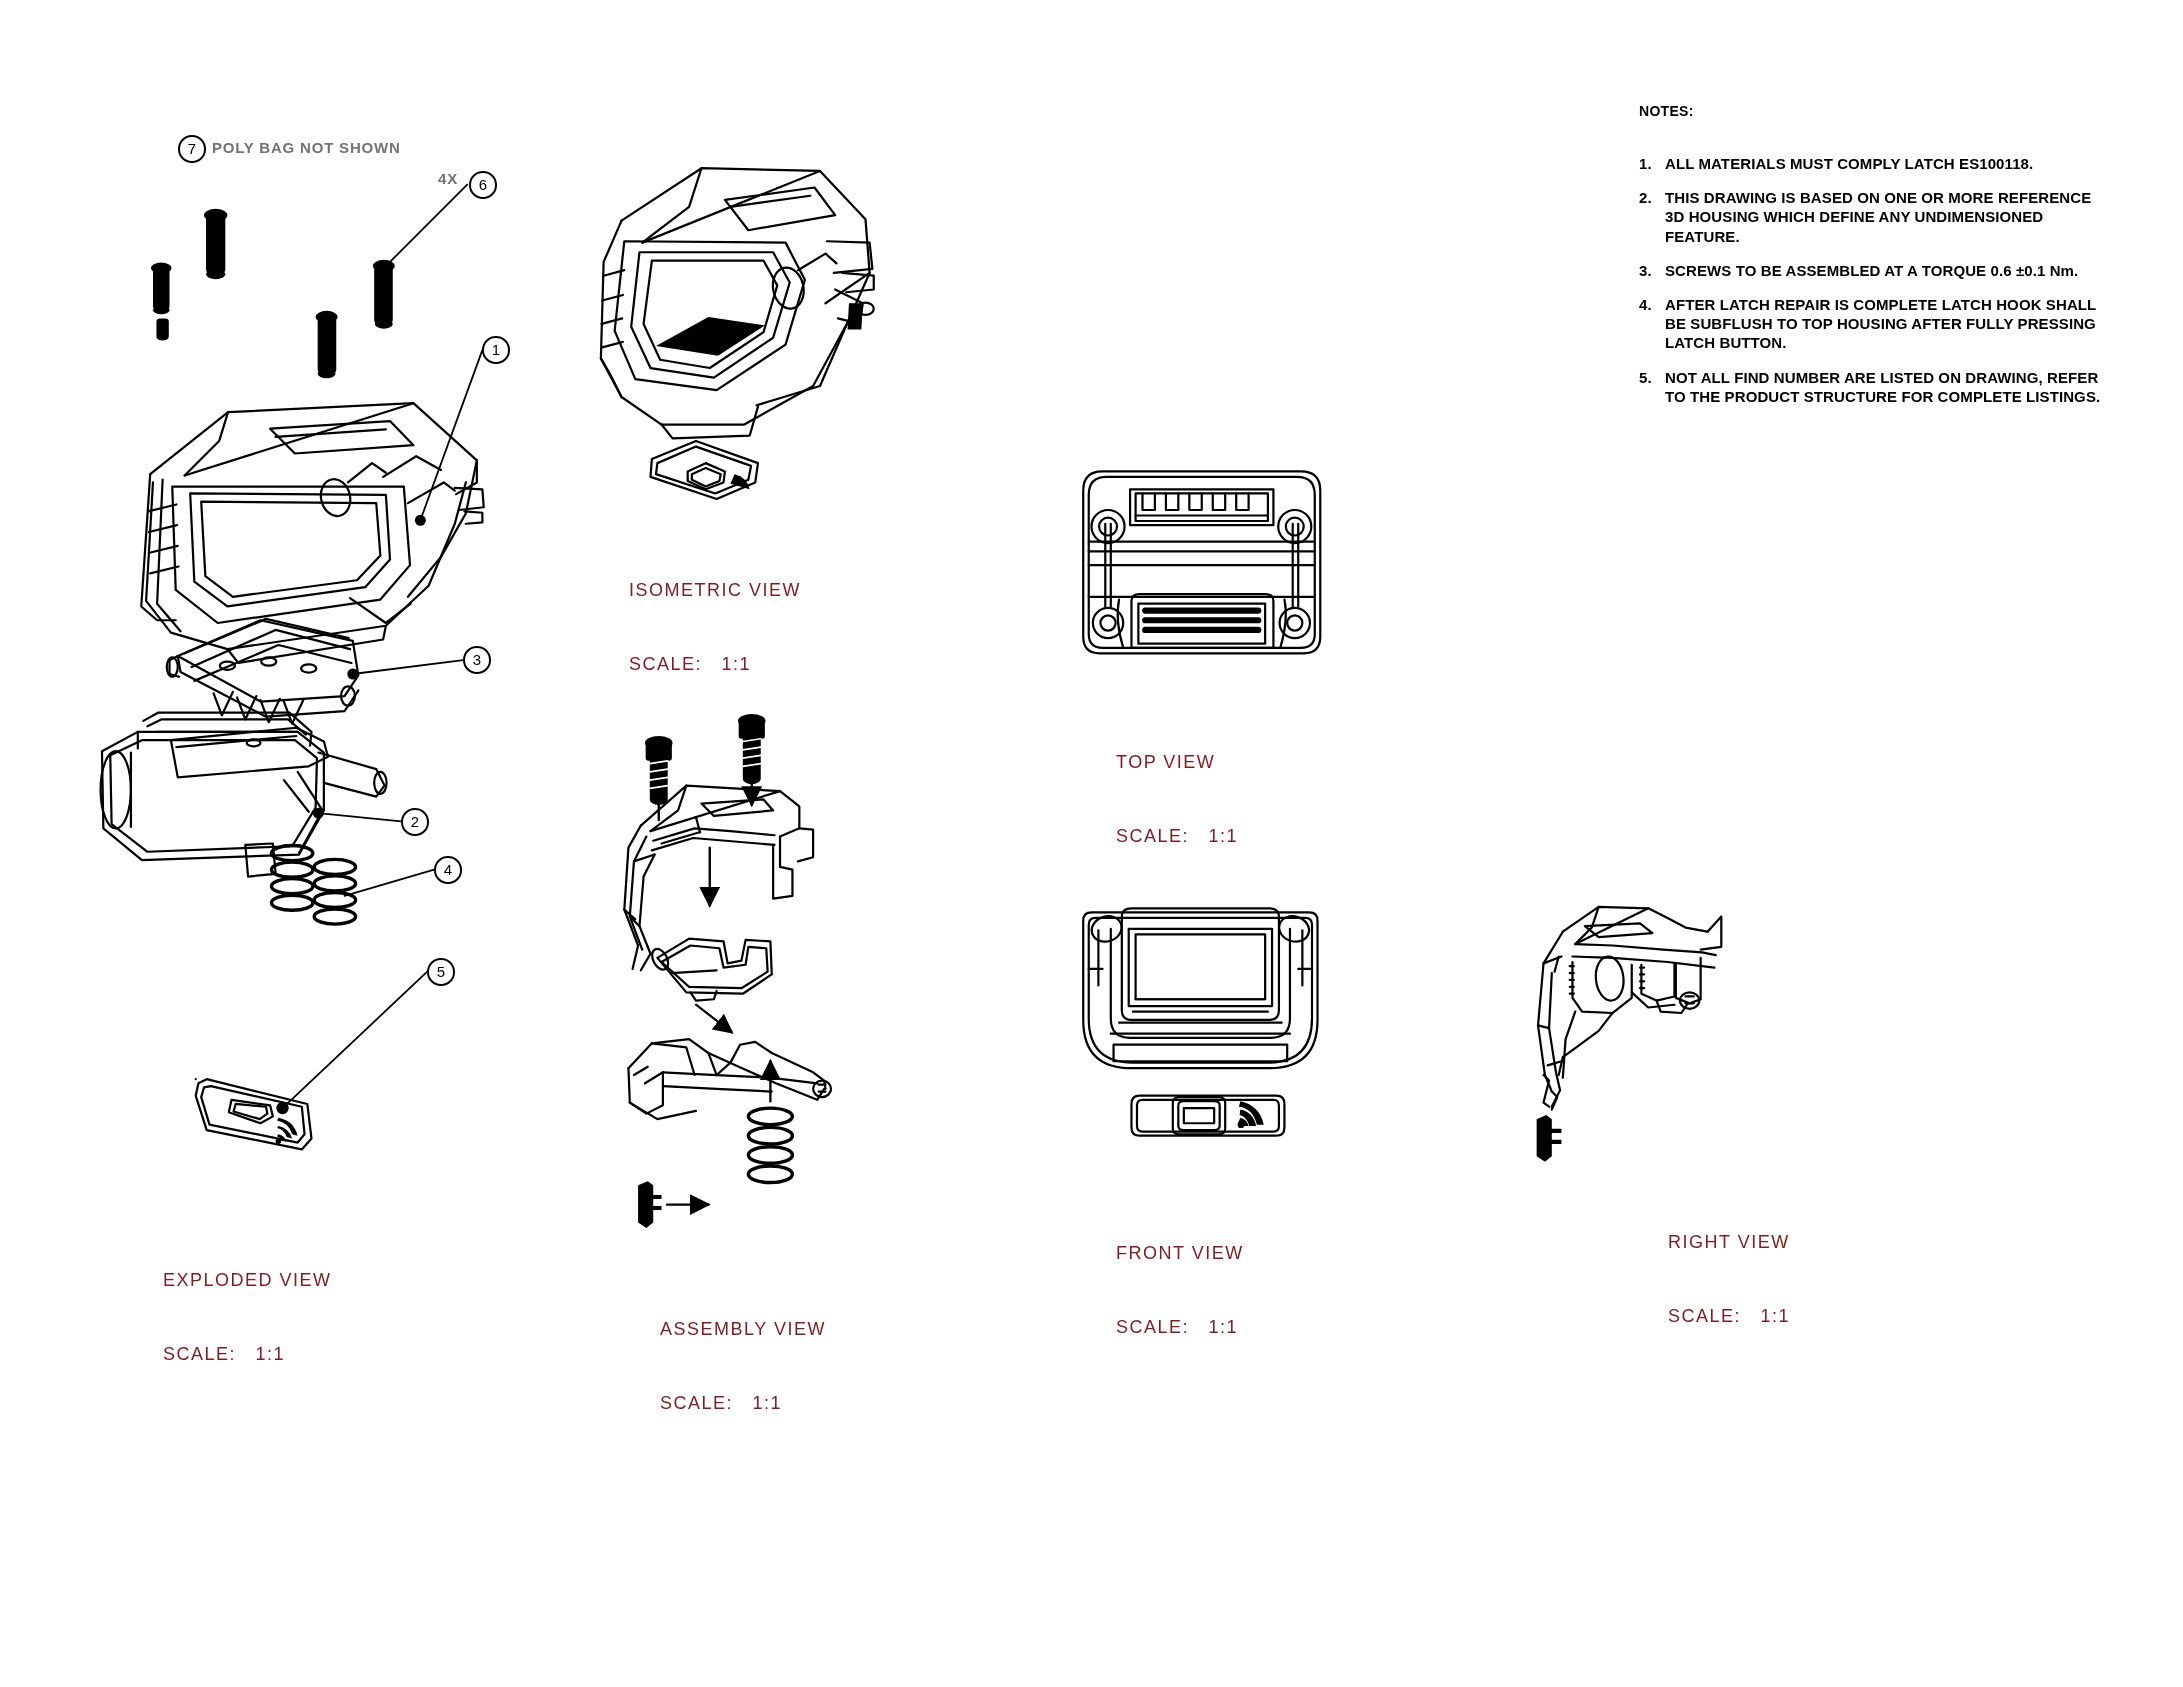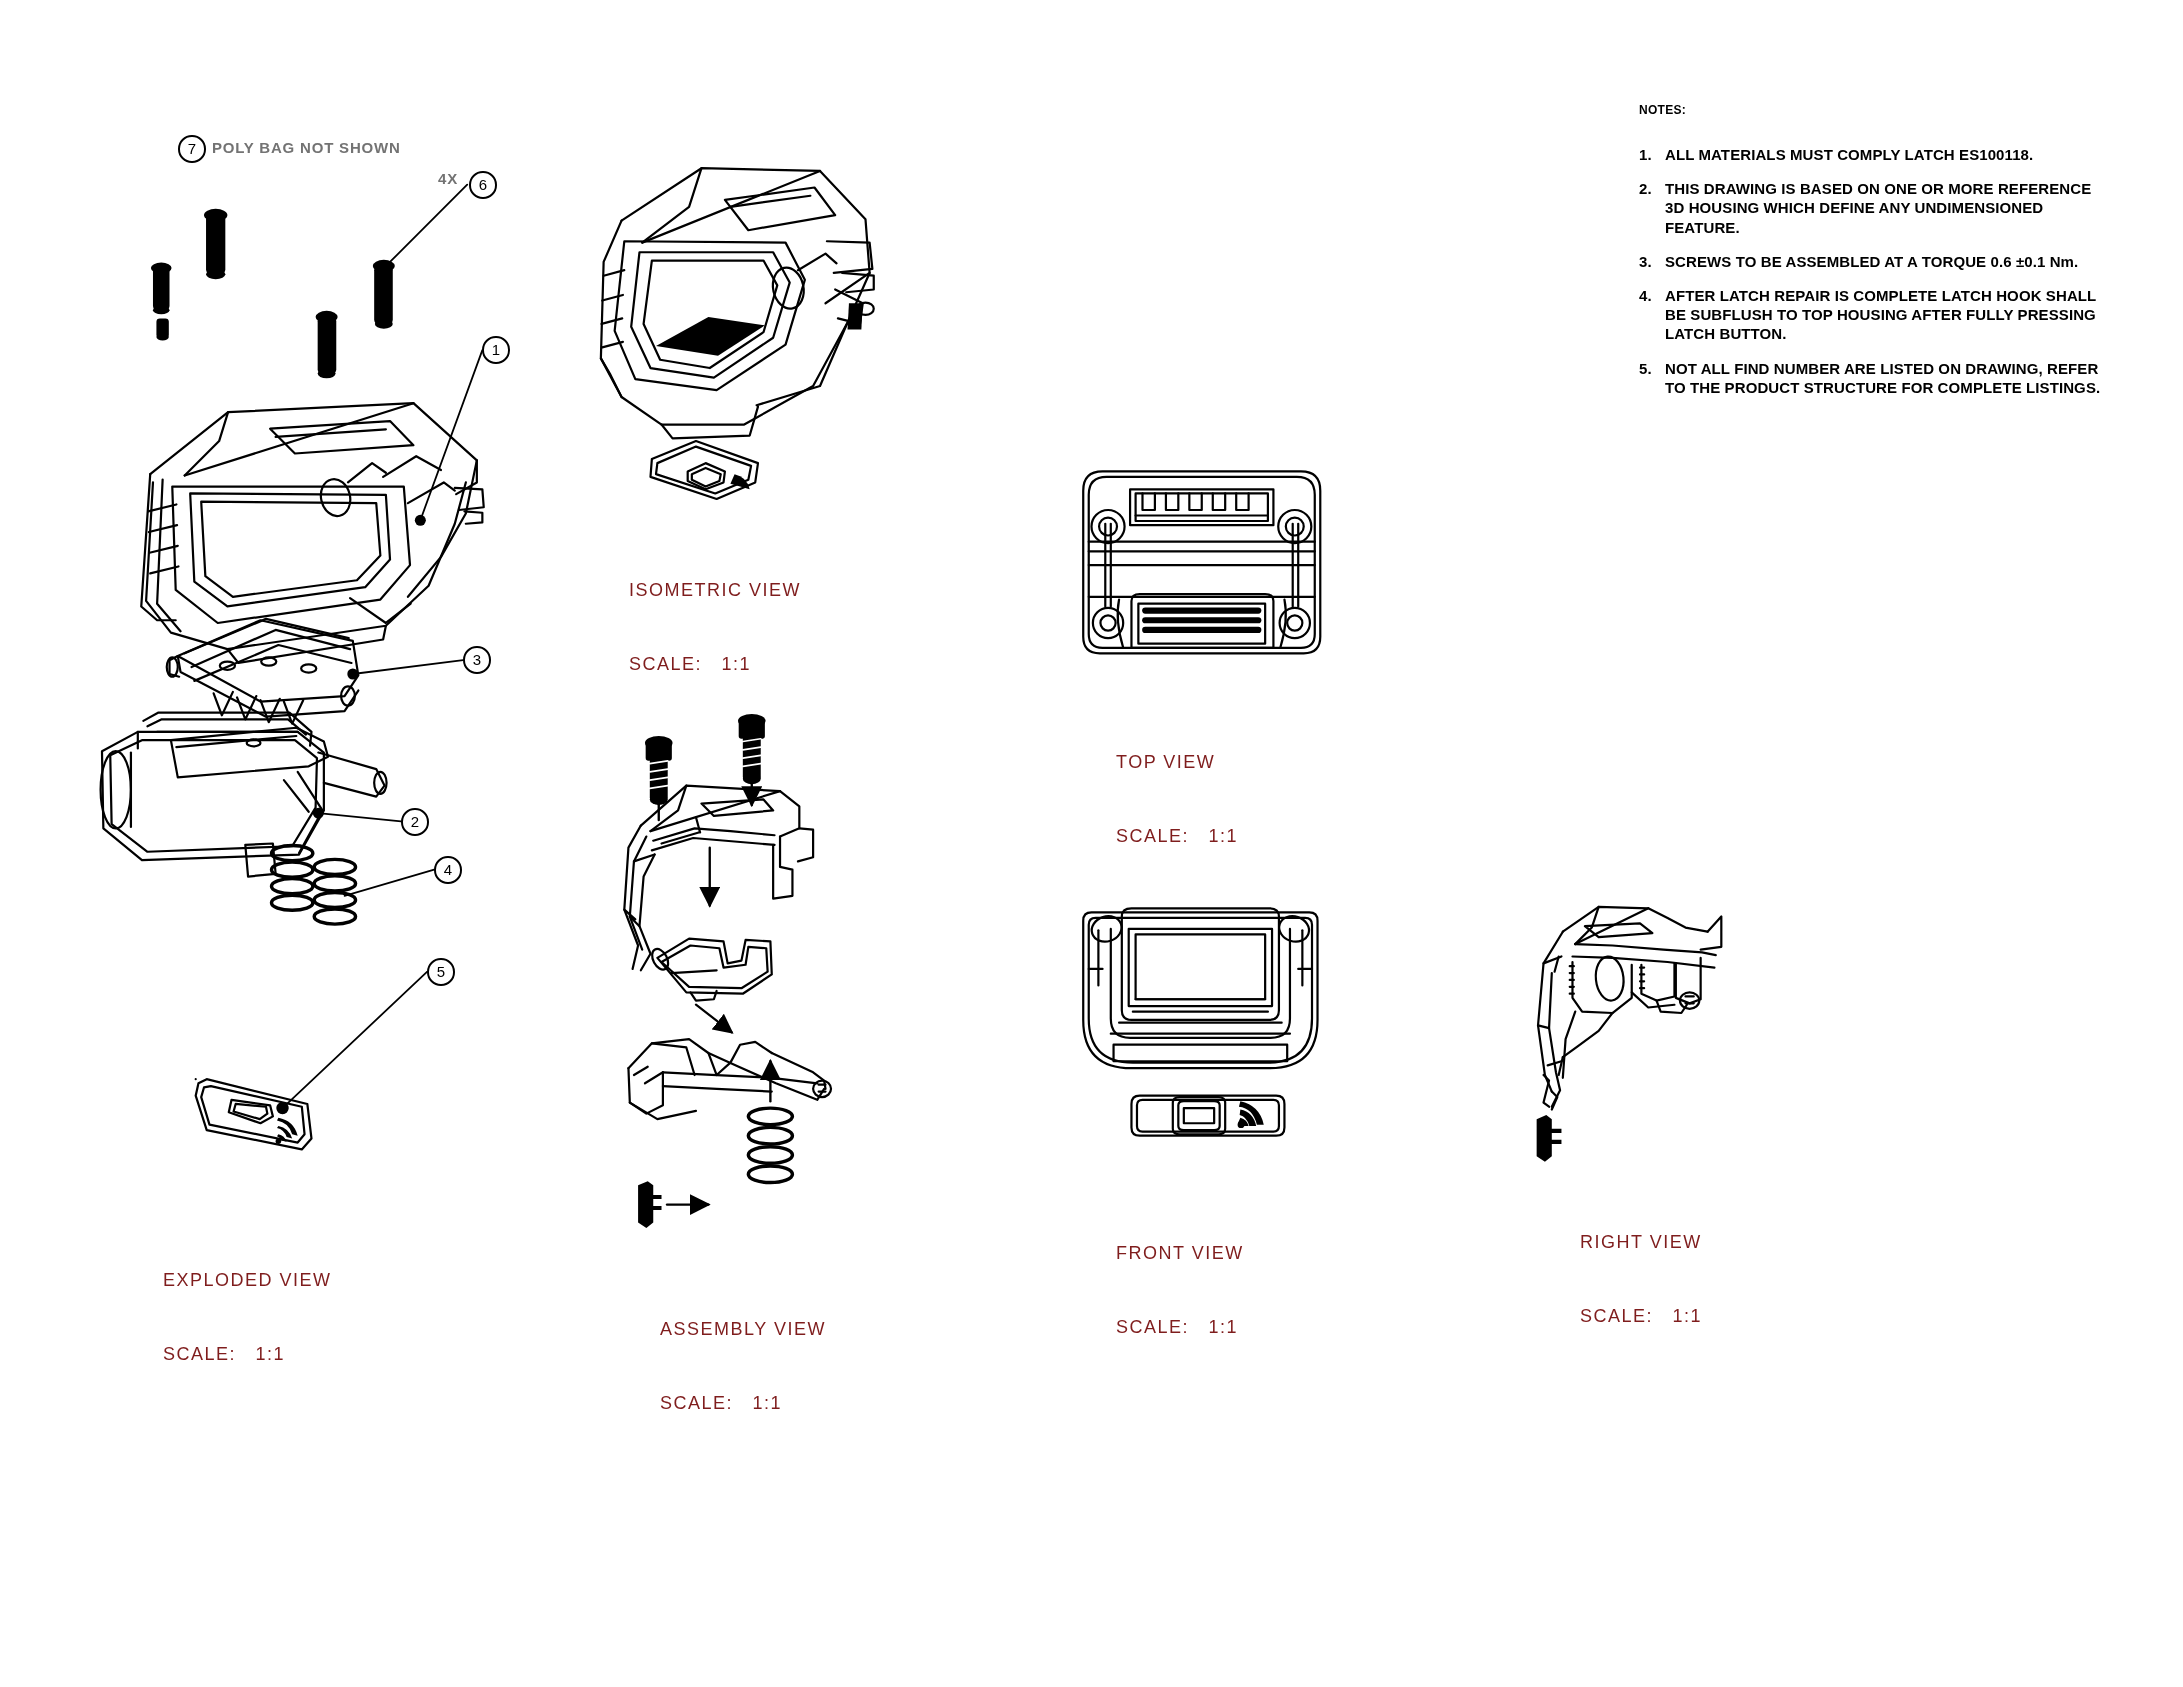--- a/index.html
+++ b/index.html
@@ -23,24 +23,24 @@
   
   .notes-block {
     position: absolute;
     left: 1639px;
     top: 103px;
     width: 482px;
     font-family: "Liberation Sans", sans-serif;
     color: #000;
   }
   .notes-title {
-    font-size: 12px;
+    font-size: 14px;
     font-weight: 700;
     letter-spacing: 0.3px;
-    margin-bottom: 28px;
+    margin-bottom: 35px;
   }
   .note-row {
     display: flex;
     align-items: flex-start;
     margin-bottom: 15px;
     font-size: 15px;
     font-weight: 700;
     letter-spacing: 0.1px;
     line-height: 1.28;
   }
@@ -571,19 +571,19 @@
   <div class="view-label" style="left:1116px; top:700px;">
     <div>TOP VIEW</div>
     <div>SCALE:   1:1</div>
   </div>
 
   <div class="view-label" style="left:1116px; top:1191px;">
     <div>FRONT VIEW</div>
     <div>SCALE:   1:1</div>
   </div>
 
-  <div class="view-label" style="left:1580px; top:1180px;">
+  <div class="view-label" style="left:1668px; top:1180px;">
     <div>RIGHT VIEW</div>
     <div>SCALE:   1:1</div>
   </div>
 
 </div>
 
 
 </body></html>

